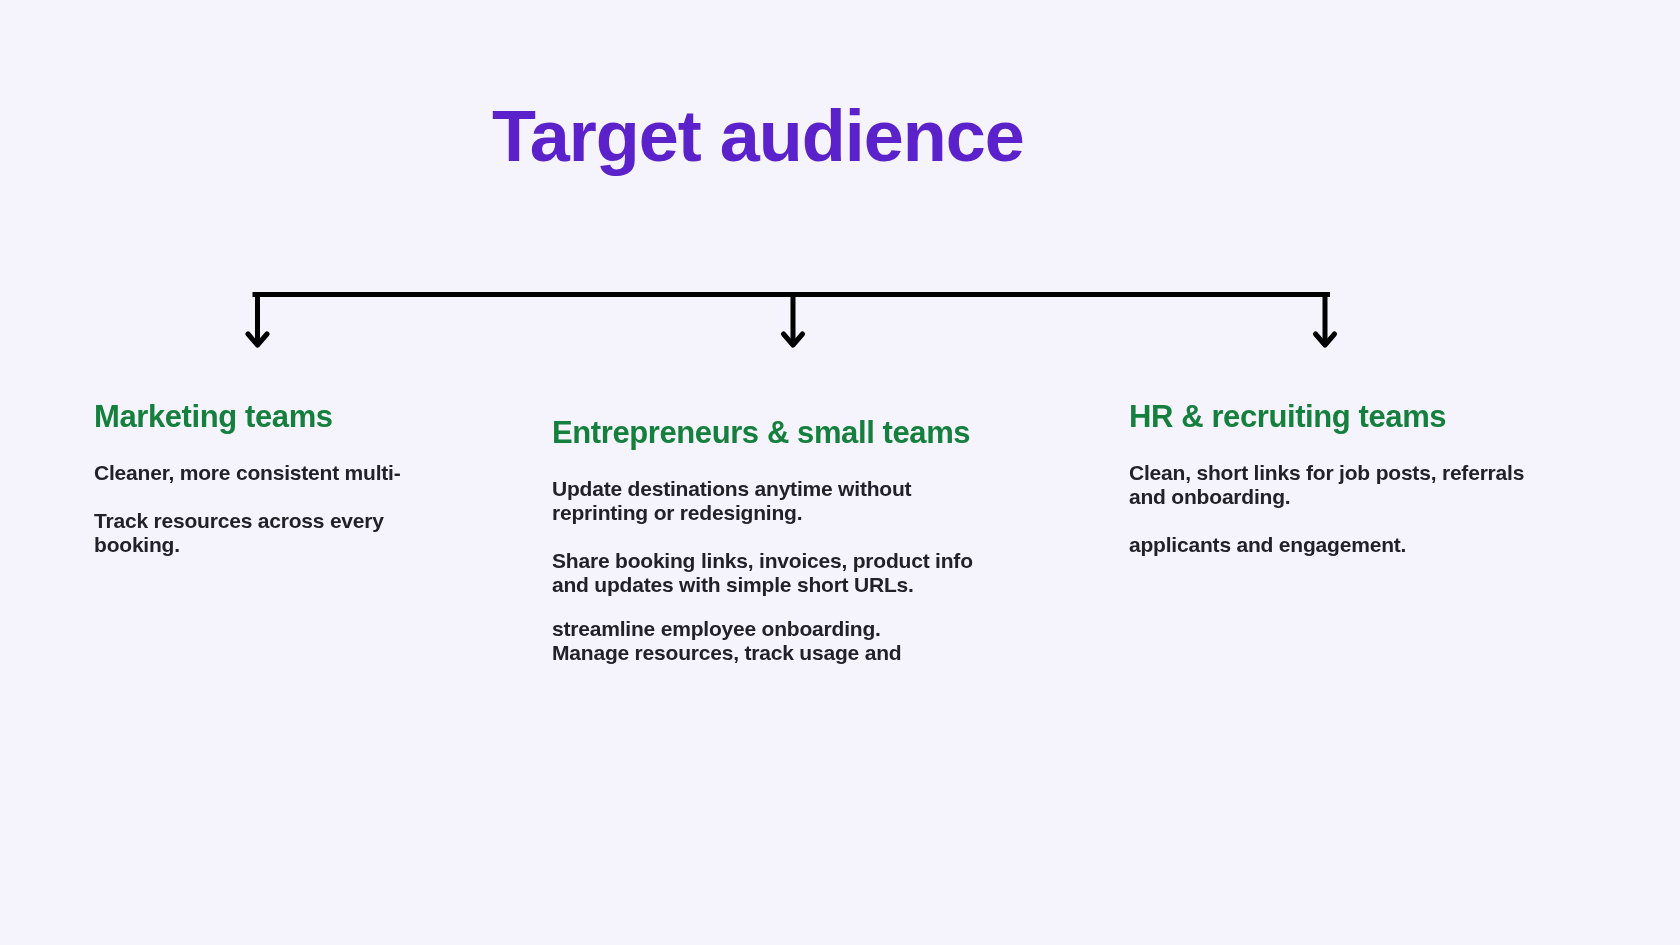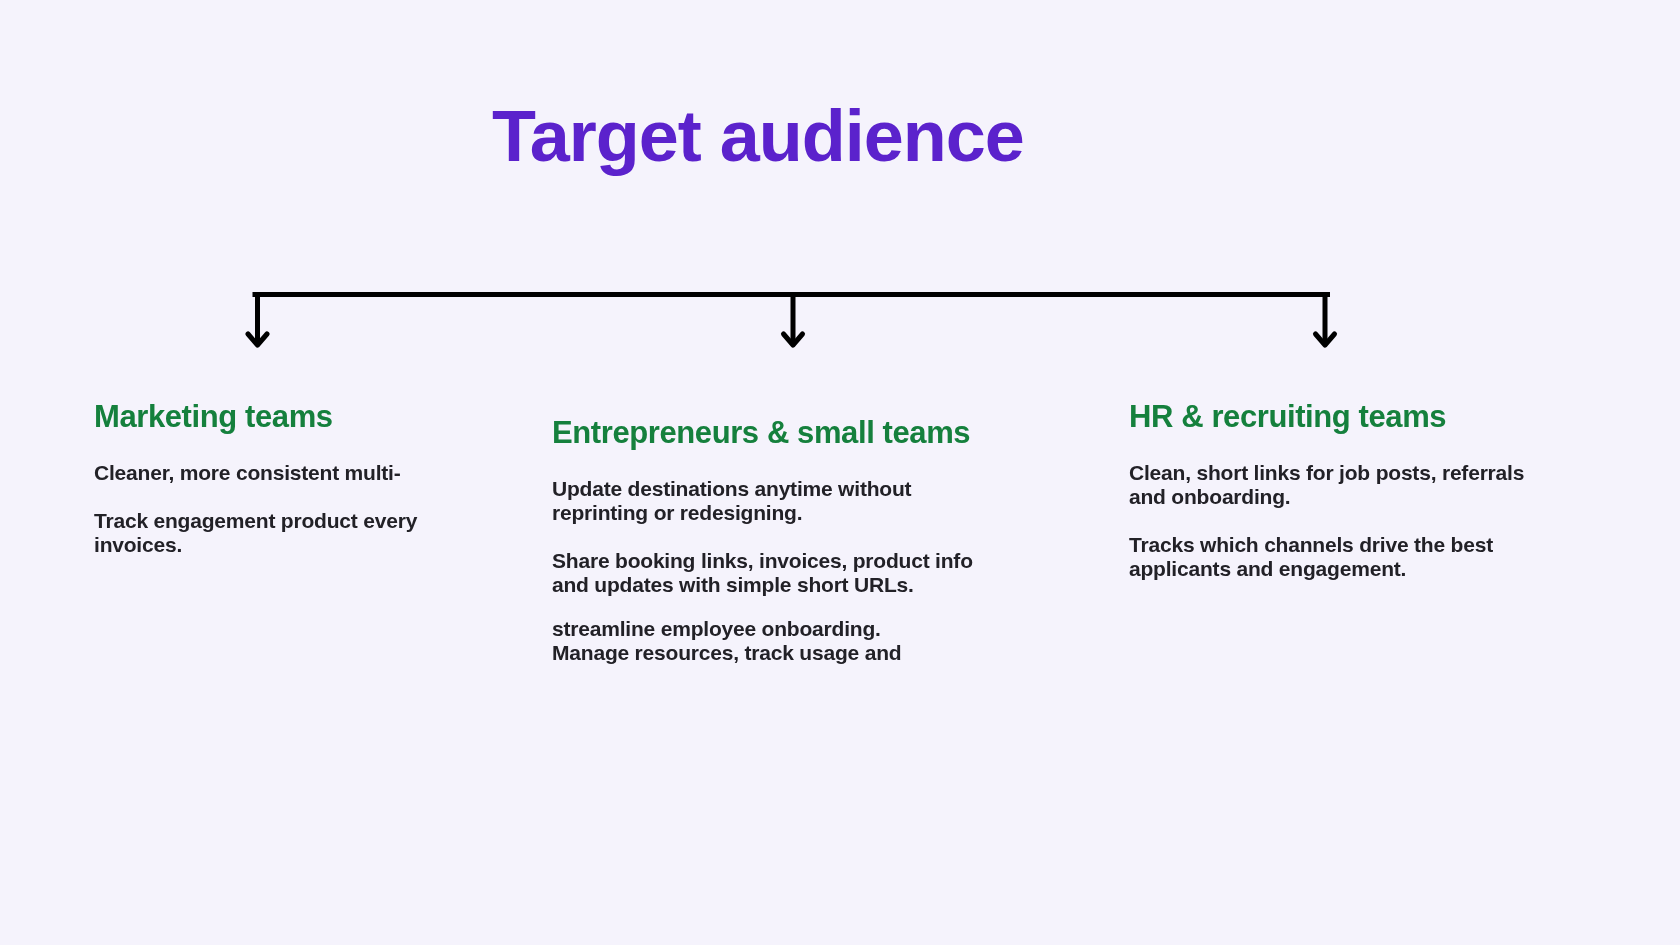--- a/index.html
+++ b/index.html
@@ -86,22 +86,22 @@
     <polyline points="1315.5,334 1325,345 1334.5,334" fill="none" stroke="#000" stroke-width="5" stroke-linecap="round" stroke-linejoin="round"></polyline>
   </g>
 </svg>
 
 <div class="column" style="left:94px;">
   <h2 class="col-heading">Marketing teams</h2>
   <p class="para">
     <span>Cleaner, more consistent multi-</span>
   </p>
   <p class="para">
-    <span>Track engagement product every</span>
-    <span>invoices.</span>
+    <span>Track resources across every</span>
+    <span>booking.</span>
   </p>
 </div>
 
 <div class="column" style="left:552px;margin-top:16px;">
   <h2 class="col-heading">Entrepreneurs &amp; small teams</h2>
   <p class="para">
     <span>Update destinations anytime without</span>
     <span>reprinting or redesigning.</span>
   </p>
   <p class="para tight">
@@ -114,16 +114,15 @@
   </p>
 </div>
 
 <div class="column" style="left:1129px;">
   <h2 class="col-heading">HR &amp; recruiting teams</h2>
   <p class="para">
     <span>Clean, short links for job posts, referrals</span>
     <span>and onboarding.</span>
   </p>
   <p class="para">
-    <span>Tracks which channels drive the best</span>
     <span>applicants and engagement.</span>
   </p>
 </div>
 
 </body></html>

